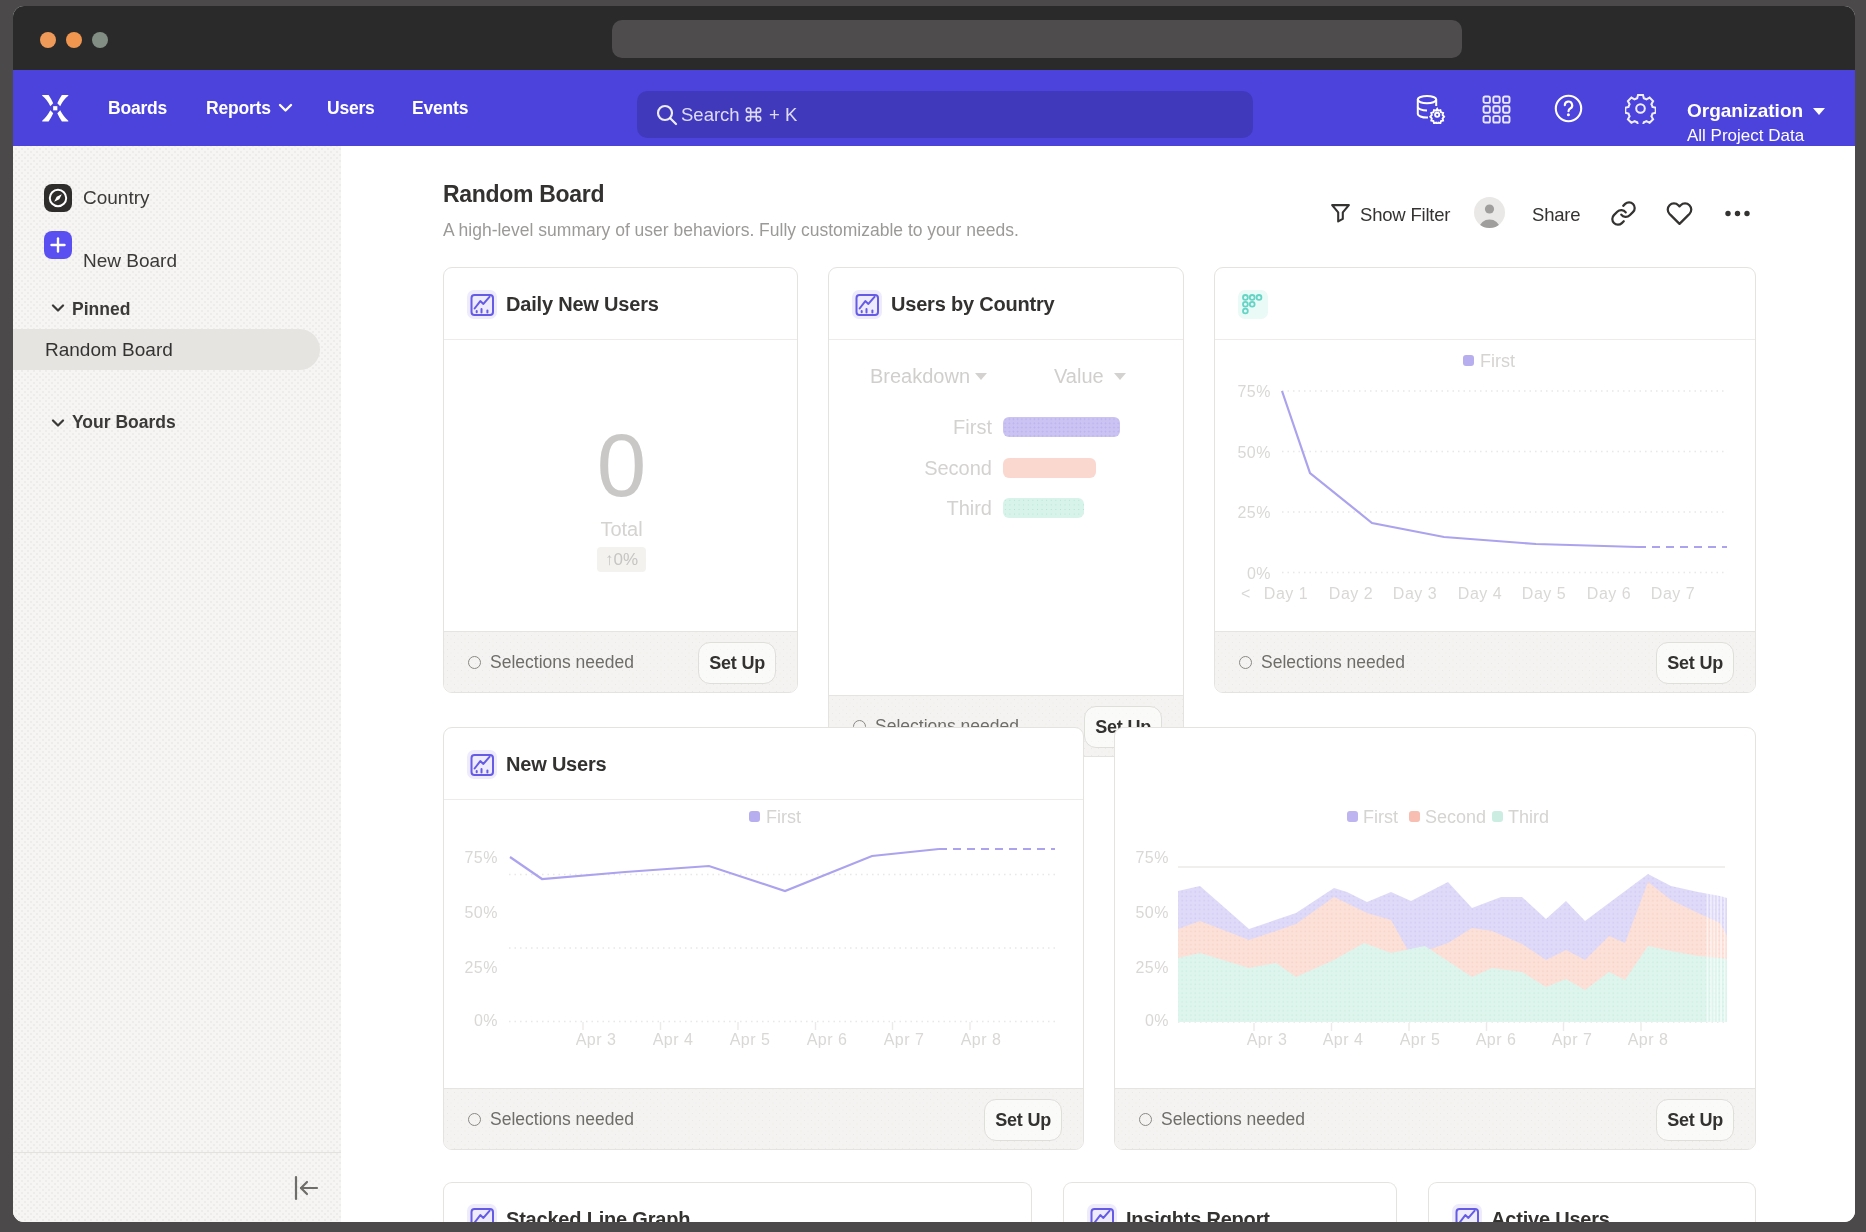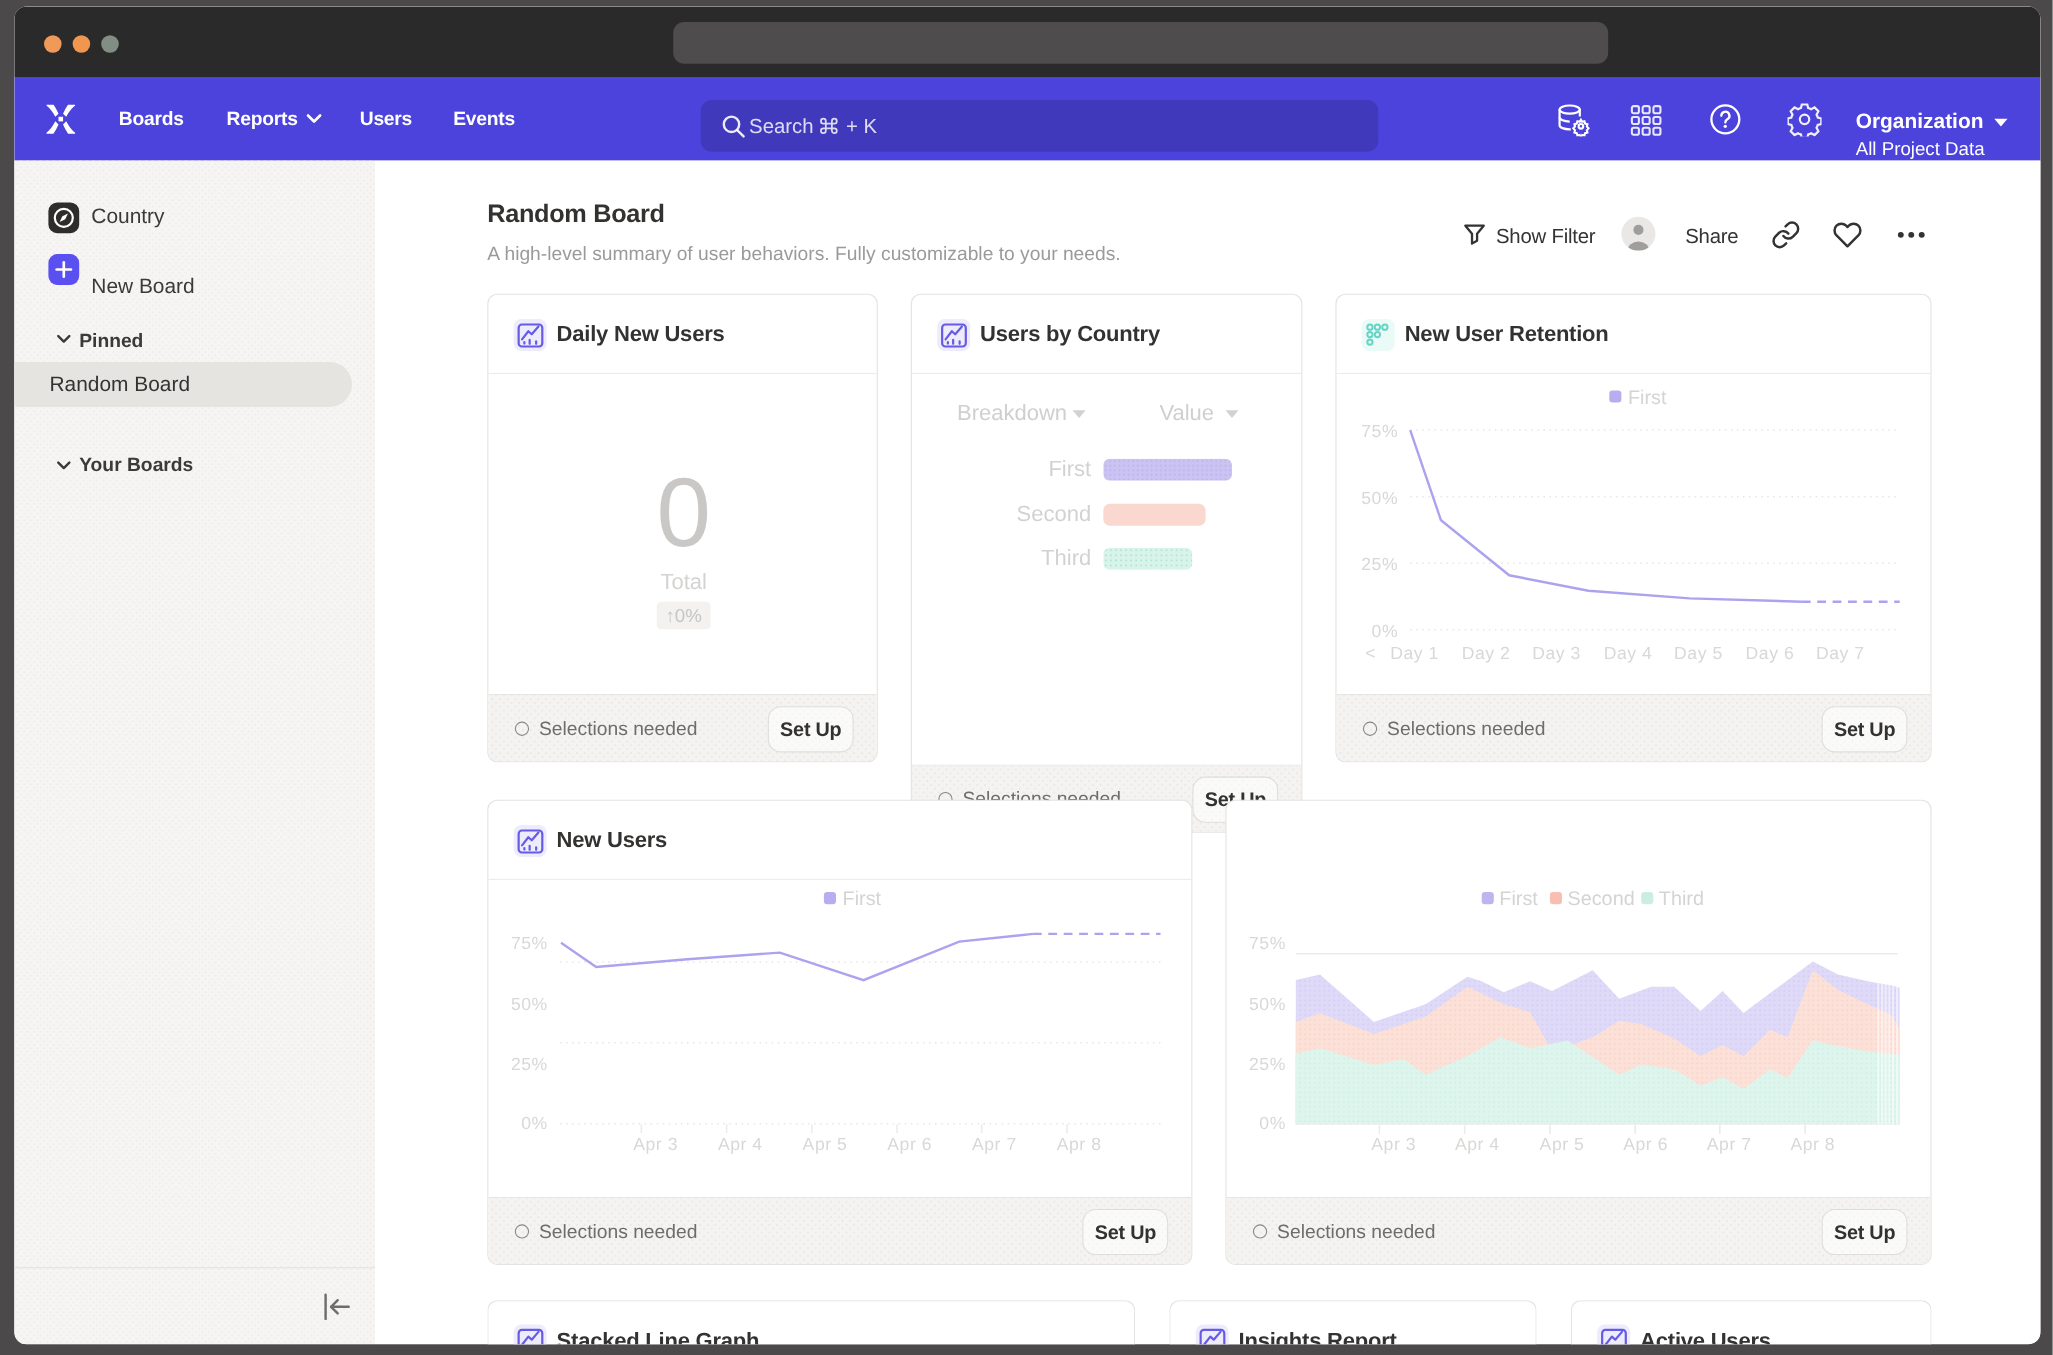--- a/index.html
+++ b/index.html
@@ -266,21 +266,20 @@
               <g fill="none" stroke="#66d4c5" stroke-width="1.8">
                 <circle cx="7.4" cy="7.4" r="2.4"></circle>
                 <circle cx="14.2" cy="7.4" r="2.4"></circle>
                 <circle cx="21" cy="7.4" r="2.4"></circle>
                 <circle cx="7.4" cy="14.2" r="2.4"></circle>
                 <circle cx="14.2" cy="14.2" r="2.4"></circle>
                 <circle cx="7.4" cy="21" r="2.4"></circle>
               </g>
             </svg>
         </div>
-        <div class="ctitle">New User Retention</div>
       </div>
       <svg class="chart" width="542" height="365" viewBox="0 0 542 365">
         <rect x="248" y="87" width="11" height="11" rx="3" fill="#b7aeef"></rect>
         <text class="leg" x="265" y="99">First</text>
         <g class="axis" text-anchor="end">
           <text x="56" y="129">75%</text>
             <text x="56" y="190">50%</text>
             <text x="56" y="250">25%</text>
             <text x="56" y="311">0%</text>
         </g>

